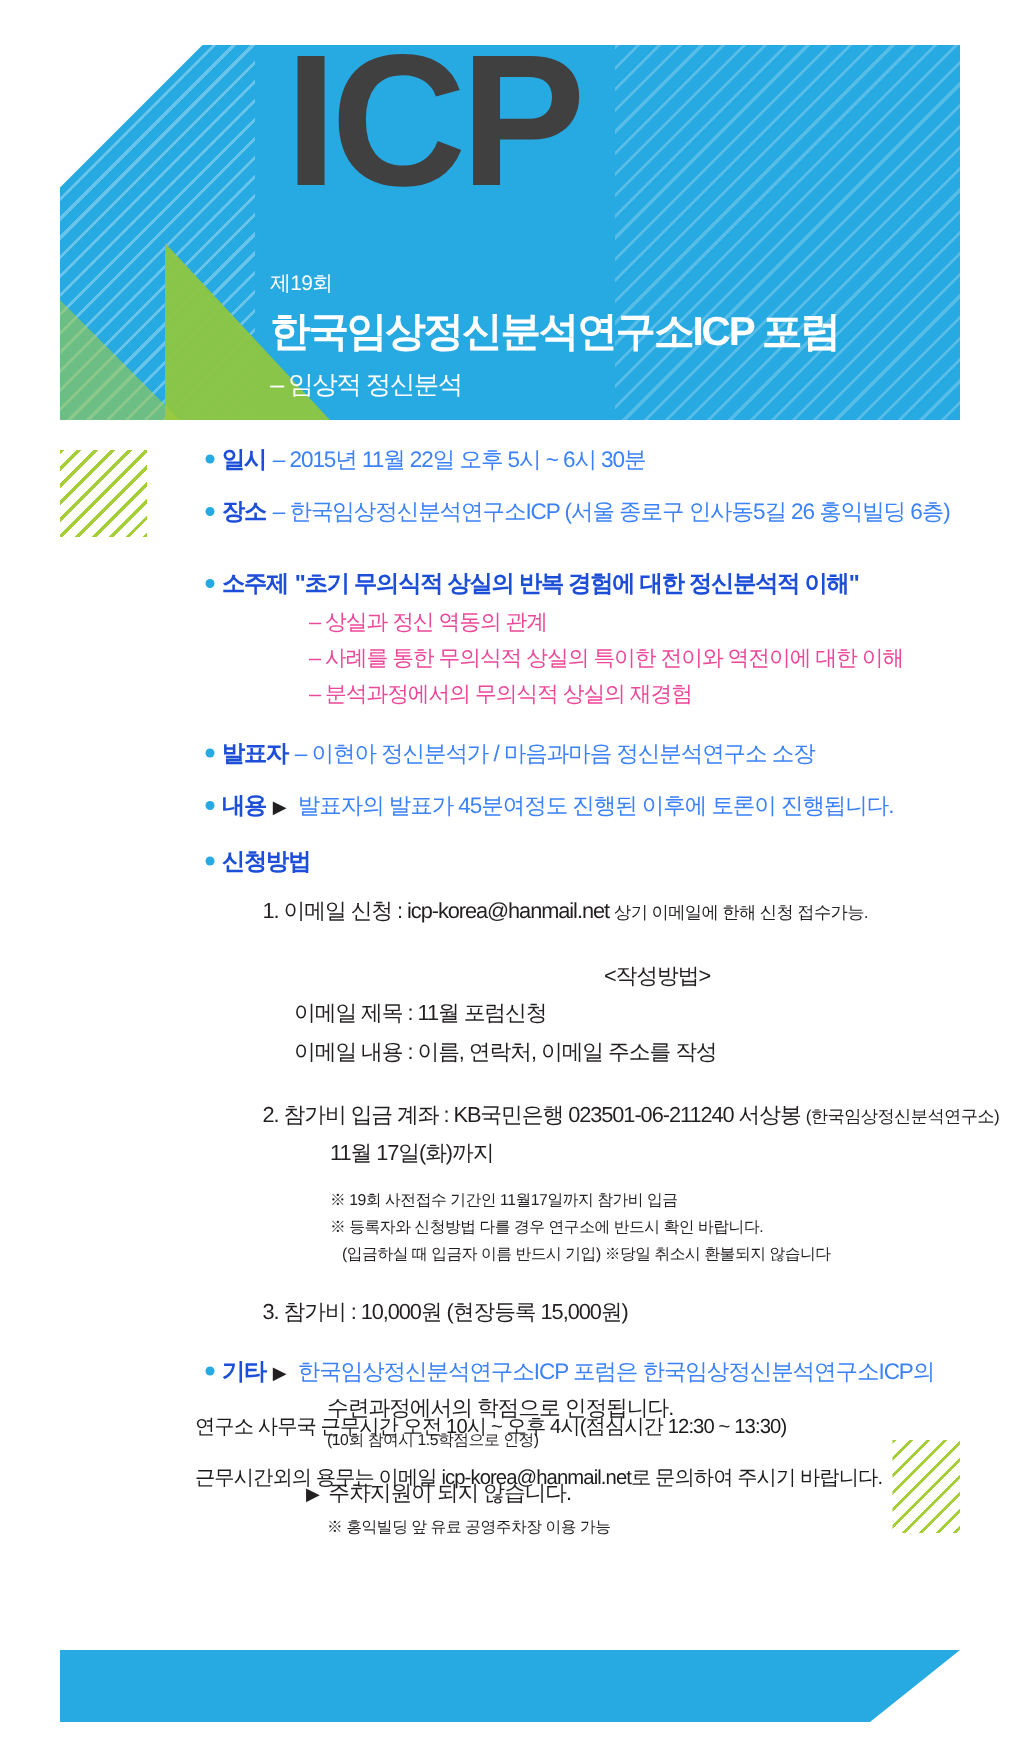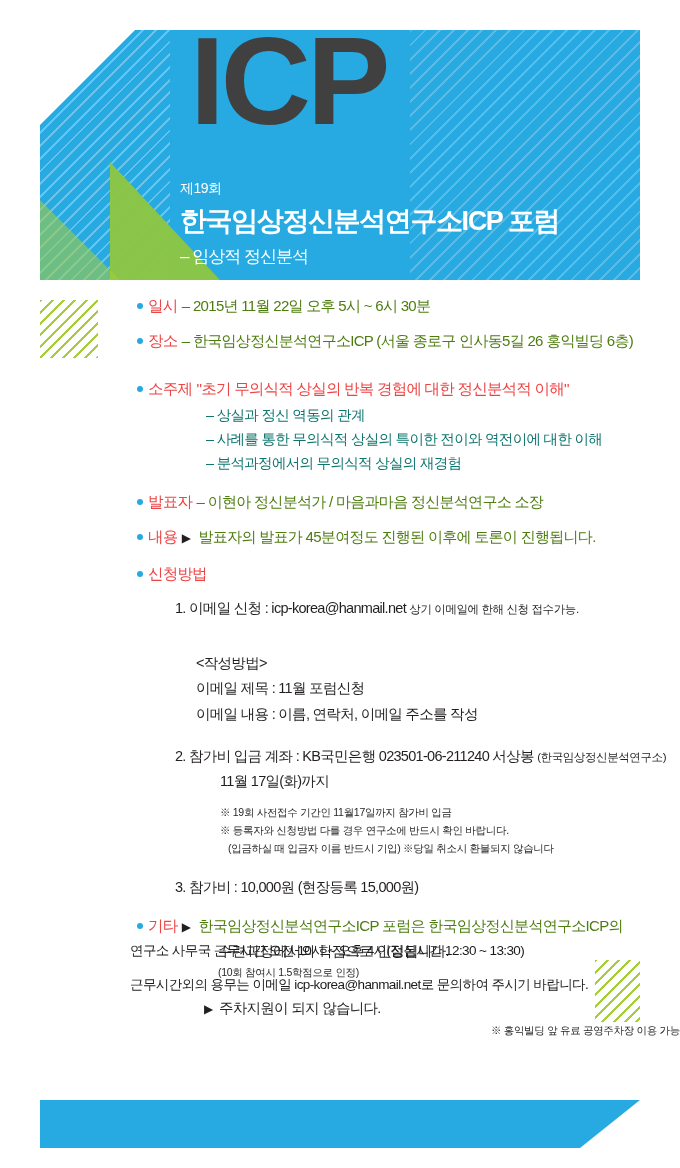--- a/index.html
+++ b/index.html
@@ -163,34 +163,34 @@
   .bullet {
     position: absolute;
     left: 137px;
     top: 7px;
     width: 6px;
     height: 6px;
     border-radius: 50%;
     background: #27aae1;
   }
   .lbl {
-    font-weight: normal;
+    font-weight: bold;
     font-size: 15.5px;
     letter-spacing: -0.8px;
-    color: #ef4444;
+    color: #1d4ed8;
   }
   .txt {
     font-size: 15px;
     letter-spacing: -0.7px;
-    color: #4d7c0f;
+    color: #3b82f6;
   }
   .sub-line {
     font-size: 14.5px;
     letter-spacing: -0.7px;
-    color: #0f766e;
+    color: #ec4899;
     padding-left: 206px;
     line-height: 1.65;
   }
   .indent-1 {
     padding-left: 175px;
     font-size: 14.5px;
     letter-spacing: -0.7px;
     line-height: 1.8;
   }
   .indent-2 {
@@ -314,21 +314,21 @@
       <span class="bullet"></span>
       <span class="lbl">신청방법</span>
     </div>
 
     <div class="indent-1">
       <span>1.</span>
       <span>이메일 신청 :  icp-korea@hanmail.net</span>
       <span class="small">상기 이메일에 한해 신청 접수가능.</span>
     </div>
 
-    <div class="indent-2" style="margin-top:30px;">&lt;작성방법&gt;</div>
+    <div class="indent-2" style="margin-top:18px;text-align:center;">&lt;작성방법&gt;</div>
     <div class="indent-2">이메일 제목 : 11월 포럼신청</div>
     <div class="indent-2" style="margin-bottom:16px;">이메일 내용 : 이름, 연락처, 이메일 주소를 작성</div>
 
     <div class="indent-1">
       <span>2.</span>
       <span>참가비 입금 계좌 : KB국민은행 023501-06-211240 서상봉</span>
       <span class="small">(한국임상정신분석연구소)</span>
     </div>
     <div class="indent-2" style="padding-left:220px;">11월 17일(화)까지</div>
 
@@ -347,21 +347,21 @@
       <span class="tri">▶</span>
       <span class="txt">한국임상정신분석연구소ICP 포럼은 한국임상정신분석연구소ICP의</span>
     </div>
     <div class="indent-2" style="padding-left:218px;">수련과정에서의 학점으로 인정됩니다.</div>
     <div class="indent-2 tiny" style="padding-left:218px; margin-bottom:14px;">(10회 참여시 1.5학점으로 인정)</div>
 
     <div class="indent-2" style="padding-left:204px;">
       <span class="tri">▶</span>
       <span>주차지원이 되지 않습니다.</span>
     </div>
-    <div class="indent-2 tiny" style="padding-left:218px;text-align:right;">※ 홍익빌딩 앞 유료 공영주차장 이용 가능</div>
+    <div class="indent-2 tiny" style="padding-left:218px;">※ 홍익빌딩 앞 유료 공영주차장 이용 가능</div>
   </div>
 
   <div class="foot-lines">
     <div class="foot-line">연구소 사무국 근무시간 오전 10시 ~ 오후 4시(점심시간 12:30 ~ 13:30)</div>
     <div class="foot-line">근무시간외의 용무는 이메일 icp-korea@hanmail.net로 문의하여 주시기 바랍니다.</div>
   </div>
 
   <div class="footer">
     <div class="footer-tri"></div>
   </div>

